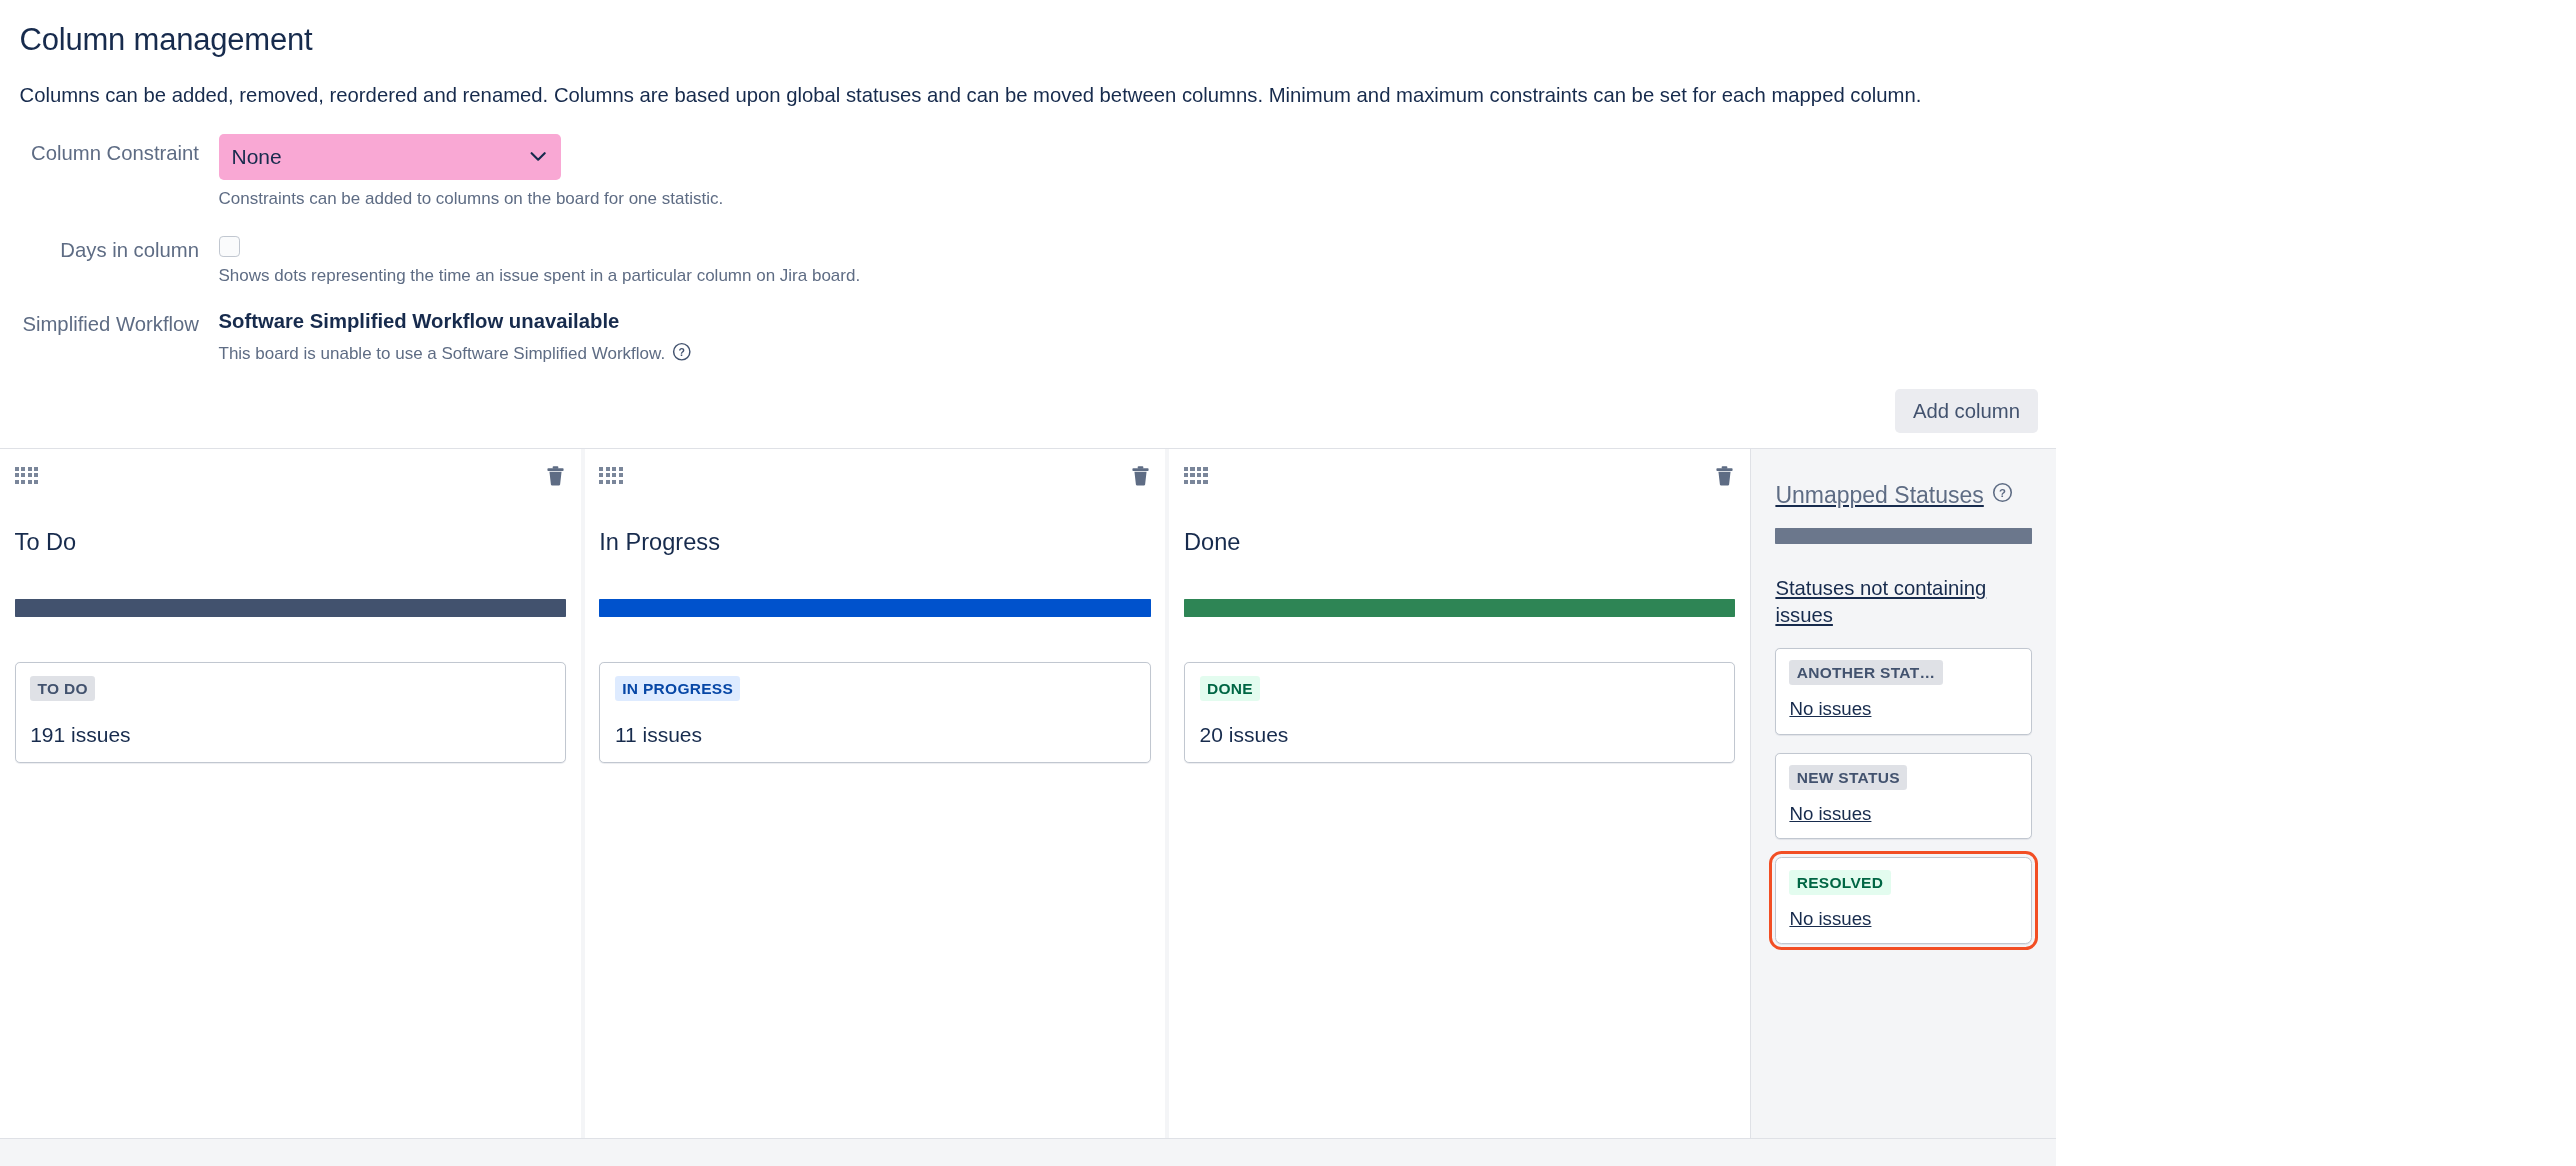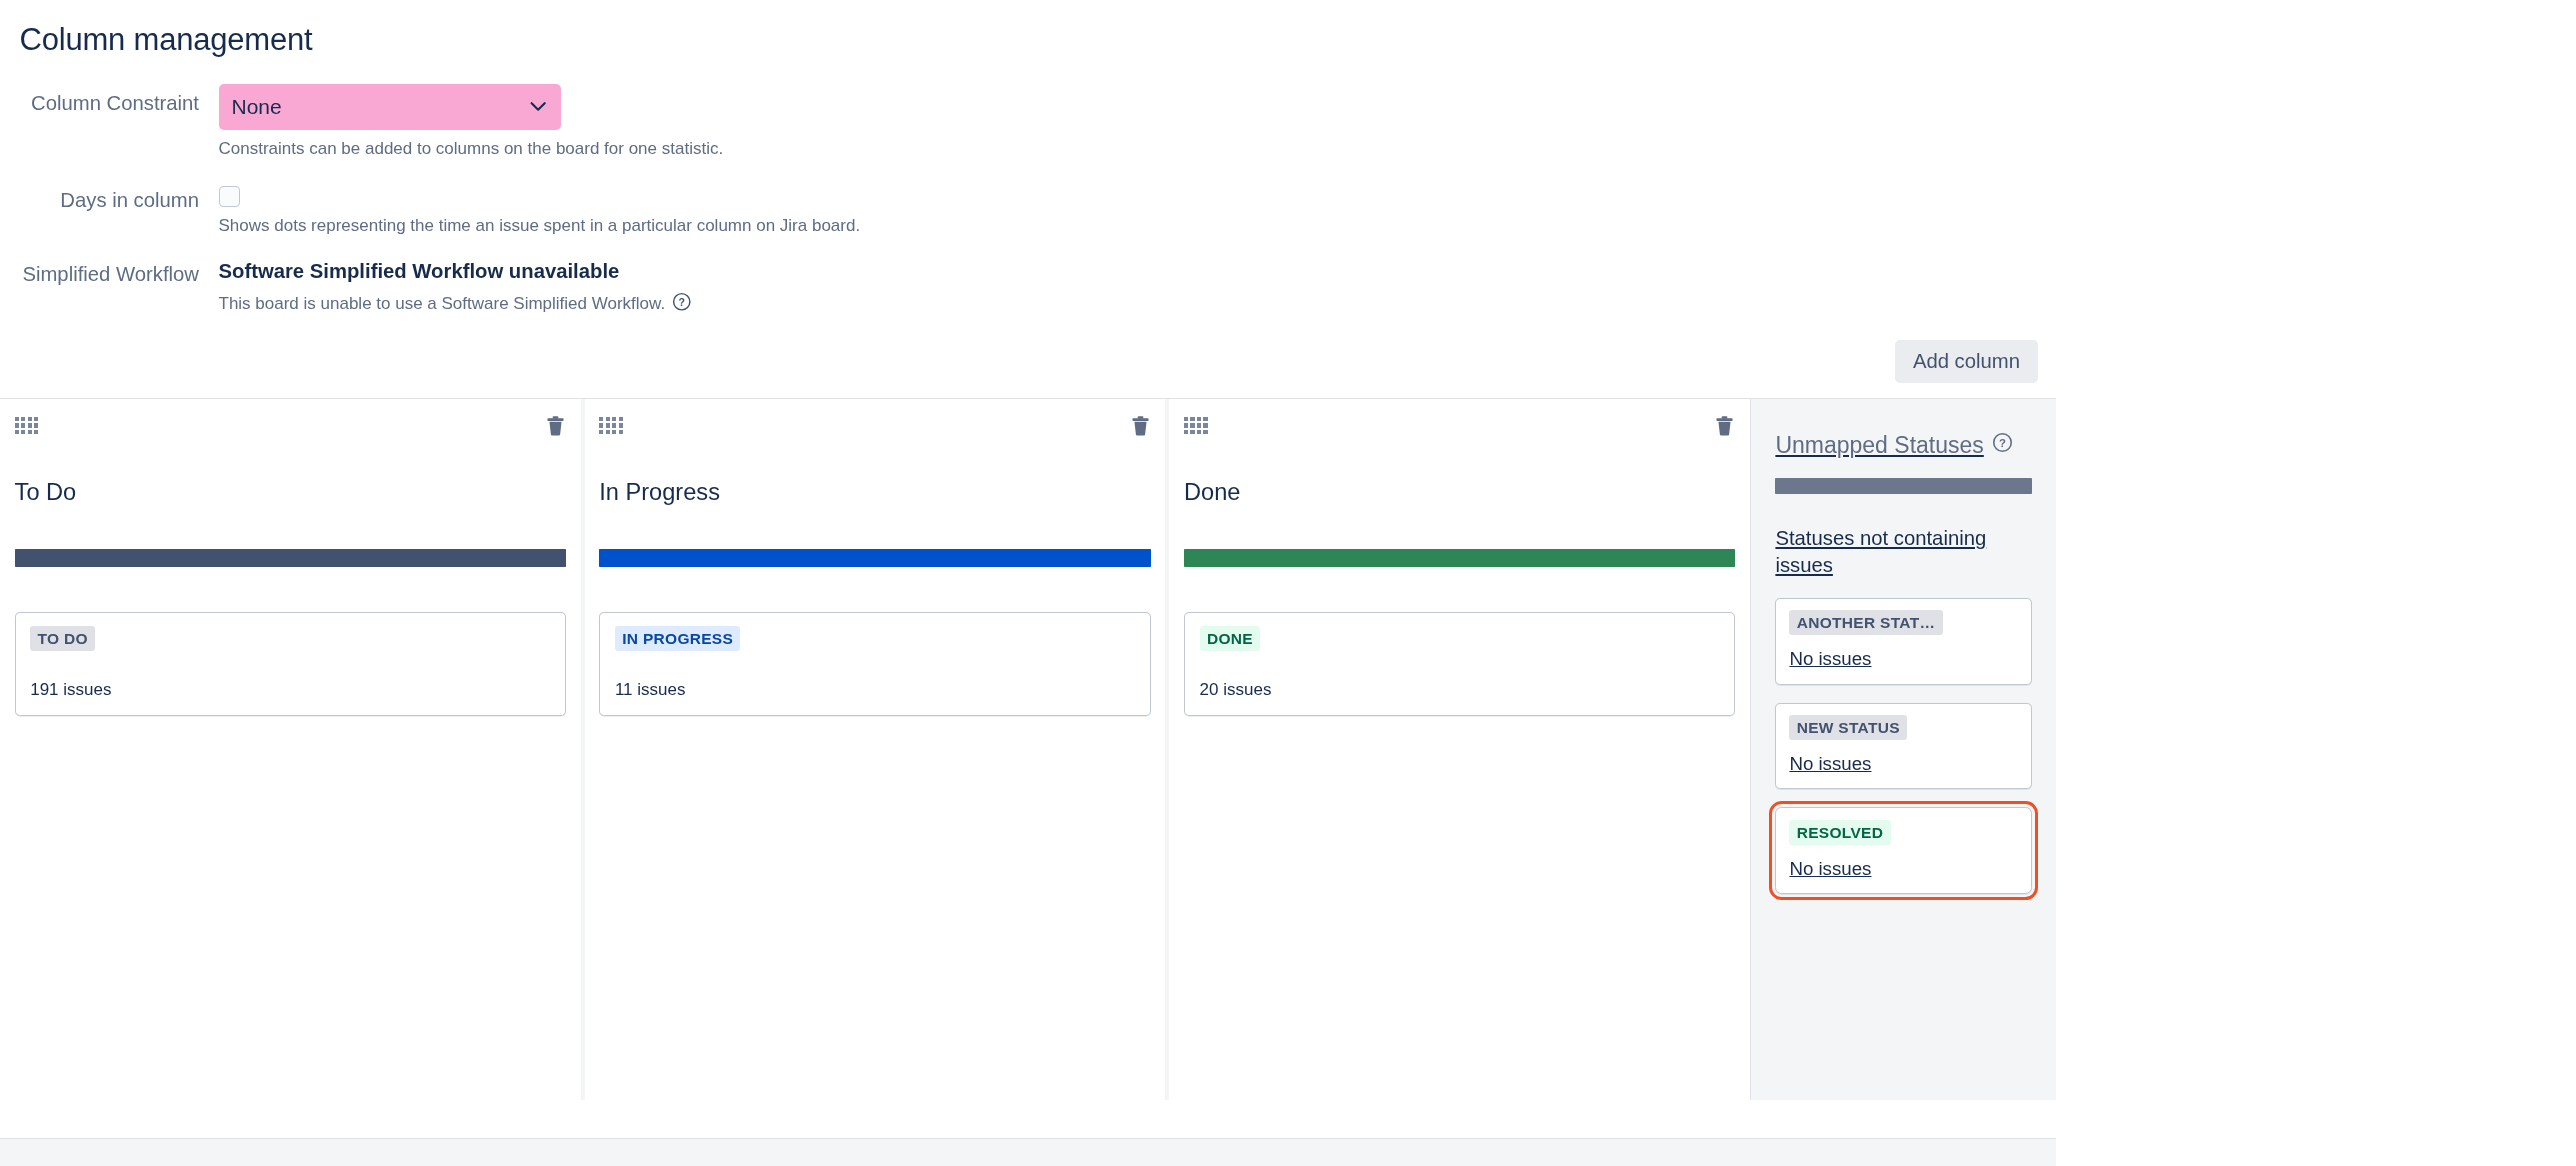--- a/index.html
+++ b/index.html
@@ -226,23 +226,23 @@
     padding: 4.1px 7.3px;
     border-radius: 3.3px;
     line-height: 1.1;
     max-width: 100%;
     overflow: hidden;
     text-overflow: ellipsis;
     white-space: nowrap;
   }
 
   .issue-count {
-    font-size: 17px;
-    color: #172B4D;
-    margin-top: 26px;
+    font-size: 21px;
+    color: #172B4D;
+    margin-top: 18px;
     line-height: 1.2;
   }
 
   
   .unmapped {
     flex: 0 0 306px;
     background: #F4F5F7;
     border-left: 0.8px solid #DFE1E6;
     padding: 33px 24.4px 0 24.4px;
     display: flex;
@@ -301,20 +301,21 @@
   .page-root { position: relative; width: 2056px; height: 1167px; overflow: hidden; }
 </style>
 </head>
 <body>
 
 <div class="page-root">
 
   <div class="settings">
 
     <div class="page-title">Column management</div>
+    <div class="page-desc">Columns can be added, removed, reordered and renamed. Columns are based upon global statuses and can be moved between columns. Minimum and maximum constraints can be set for each mapped column.</div>
 
     <div class="form">
 
       <div class="form-row">
         <div class="form-label">Column Constraint</div>
         <div class="form-control">
           <span class="select-wrap">
             <select class="select-box">
               <option>None</option>
             </select>

